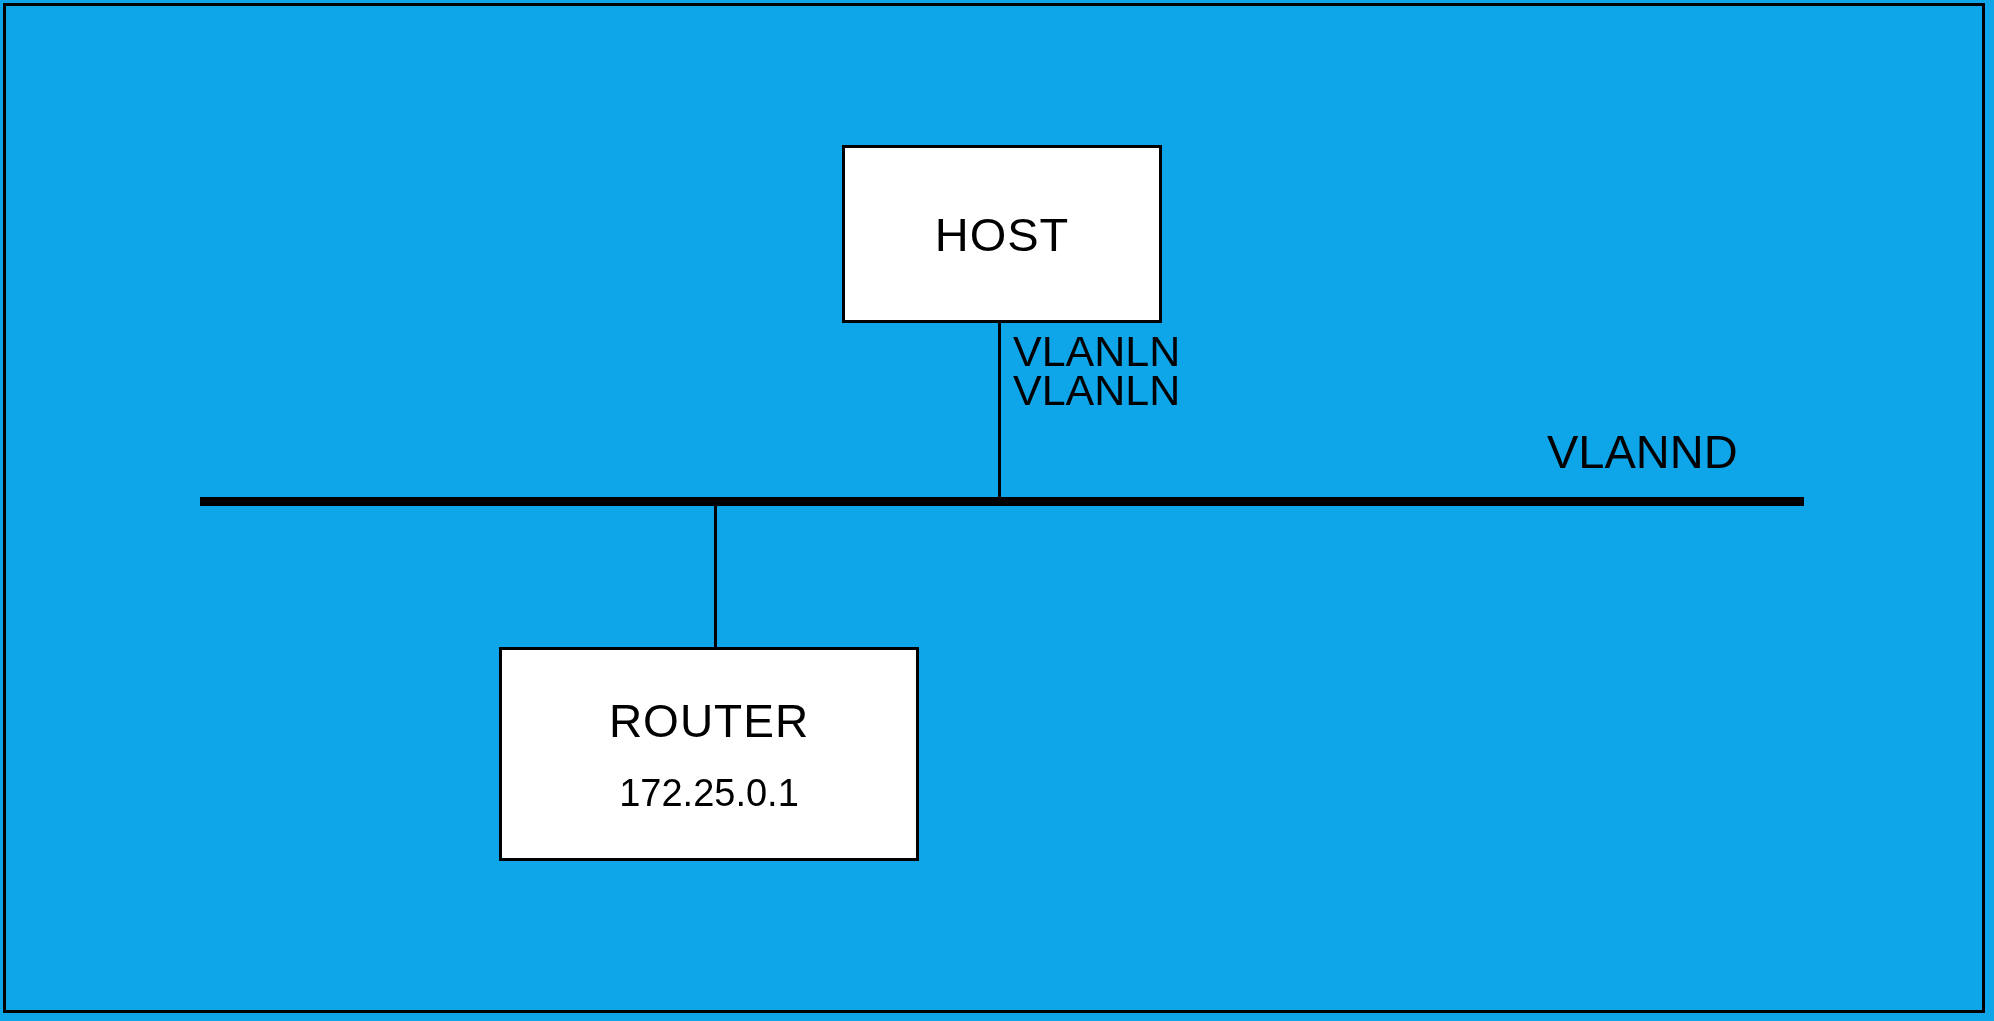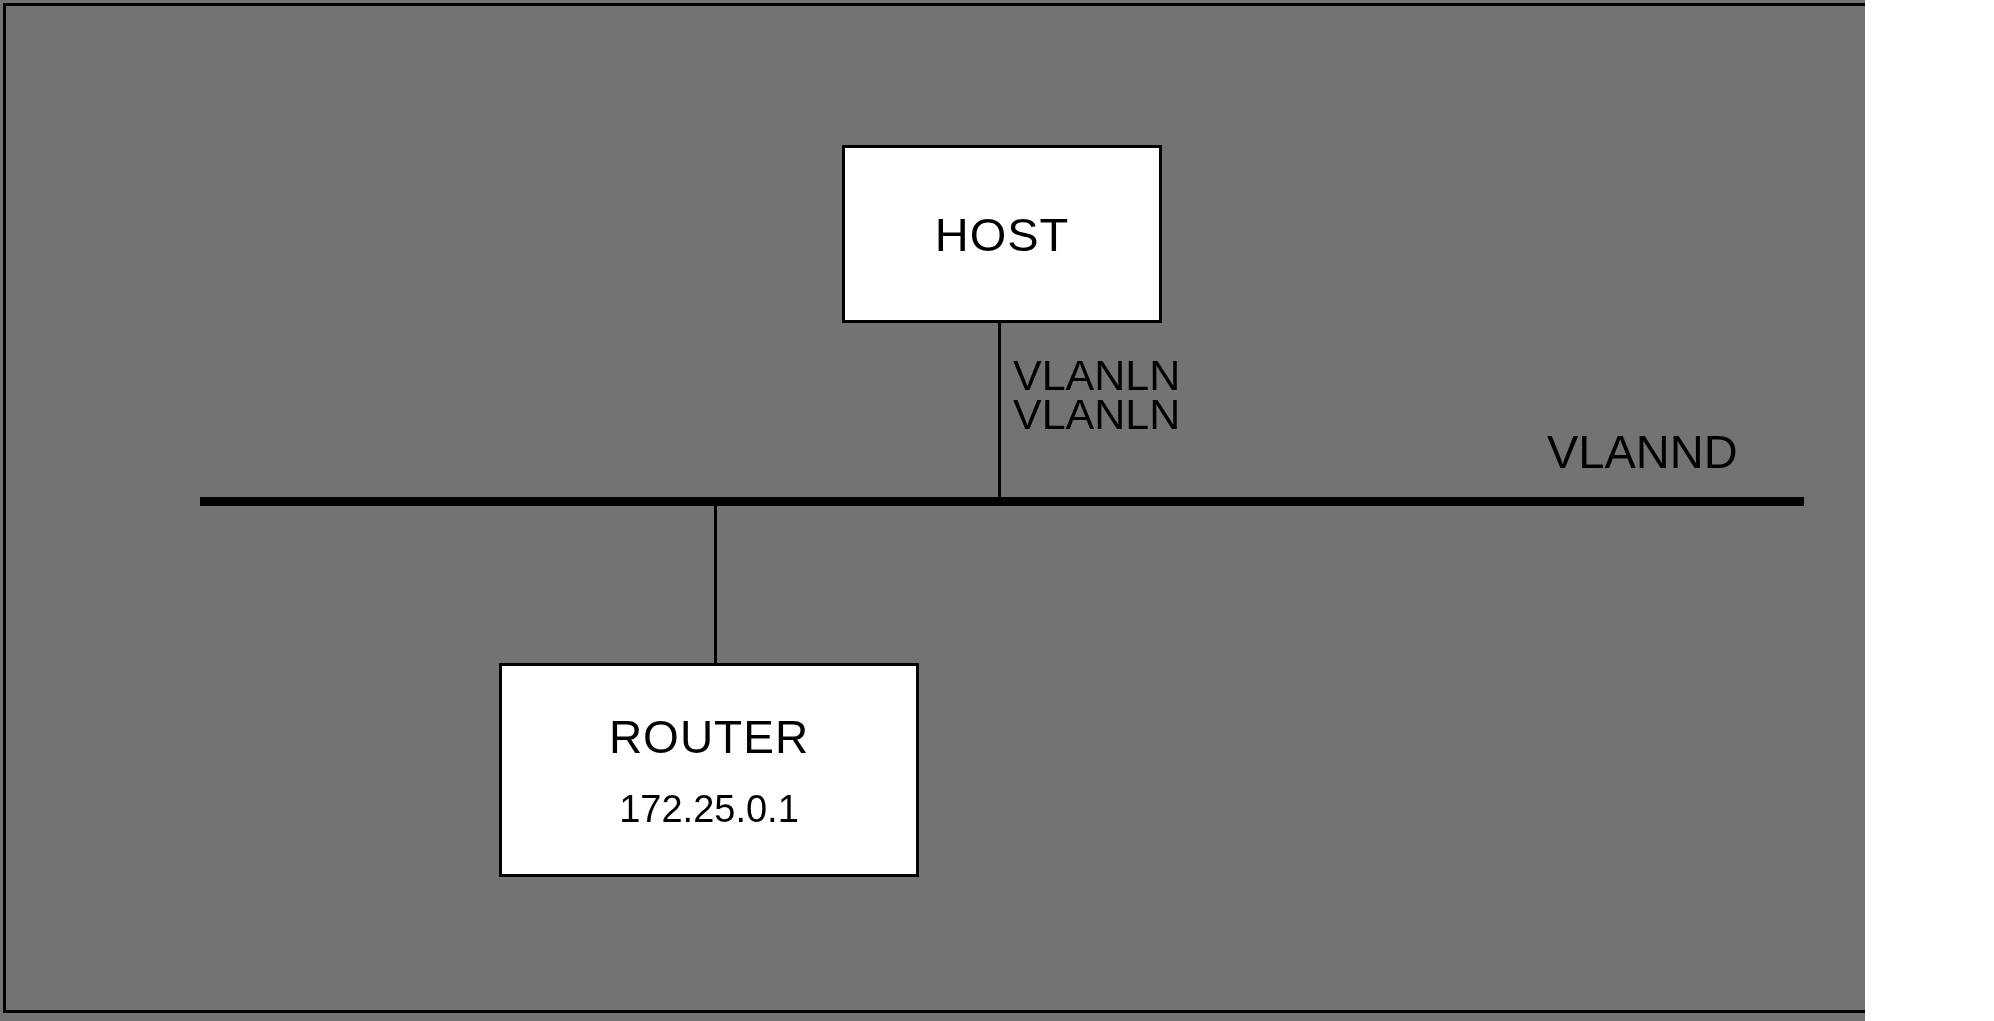--- a/index.html
+++ b/index.html
@@ -3,25 +3,24 @@
 <meta charset="utf-8">
 <style>
   html, body {
     margin: 0;
     padding: 0;
     background: #ffffff;
     font-family: "Liberation Sans", "DejaVu Sans", sans-serif;
   }
   .canvas {
     position: relative;
-    width: 1854px;
+    width: 1994px;
     height: 1021px;
-    background: #737373;
+    background: #0ea5e9;
     overflow: hidden;
-    padding-left: 11px;
   }
   .outer-frame {
     position: absolute;
     left: 3px;
     top: 3px;
     width: 1982px;
     height: 1010px;
     border: 3px solid #000000;
     box-sizing: border-box;
   }
@@ -41,21 +40,21 @@
     top: 145px;
     width: 320px;
     height: 178px;
   }
   .host-label {
     font-size: 47px;
     letter-spacing: 1px;
   }
   .router-box {
     left: 499px;
-    top: 663px;
+    top: 647px;
     width: 420px;
     height: 214px;
   }
   .router-label {
     font-size: 46px;
     letter-spacing: 1px;
   }
   .router-ip {
     font-size: 38px;
     margin-top: 24px;
@@ -84,21 +83,20 @@
     background: #000000;
   }
   .iface-labels {
     position: absolute;
     left: 1013px;
     top: 332px;
     font-size: 43px;
     line-height: 39px;
     color: #000000;
     white-space: nowrap;
-    margin-top: 24px;
   }
   .network-label {
     position: absolute;
     left: 1547px;
     top: 424px;
     font-size: 47px;
     color: #000000;
     white-space: nowrap;
   }
 </style>

